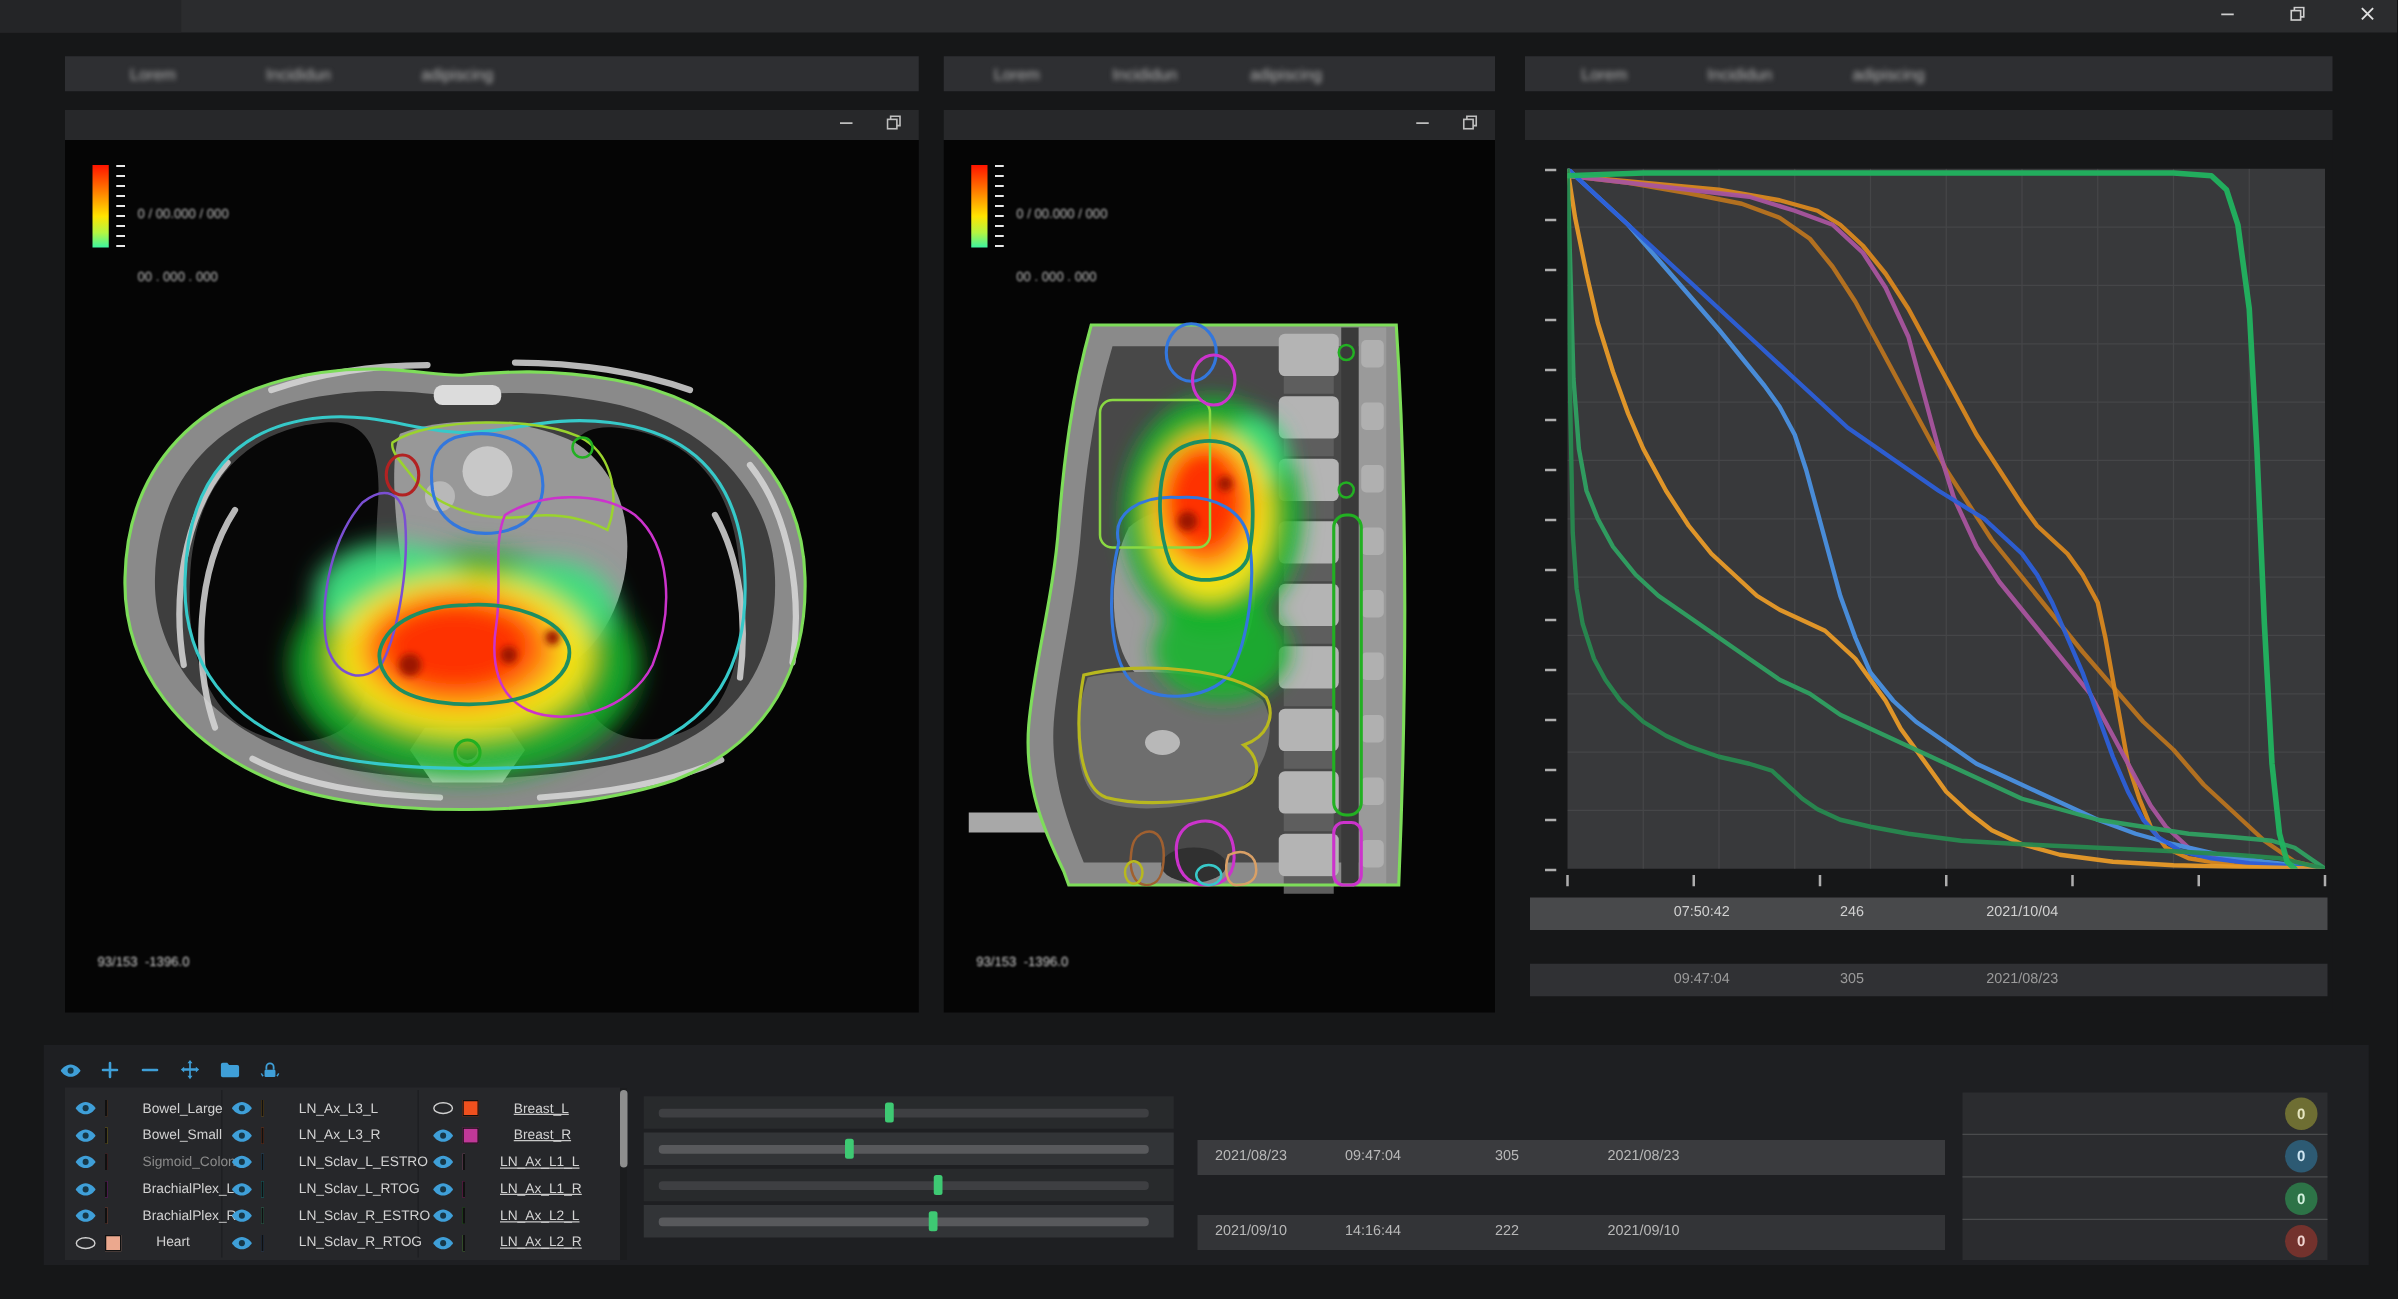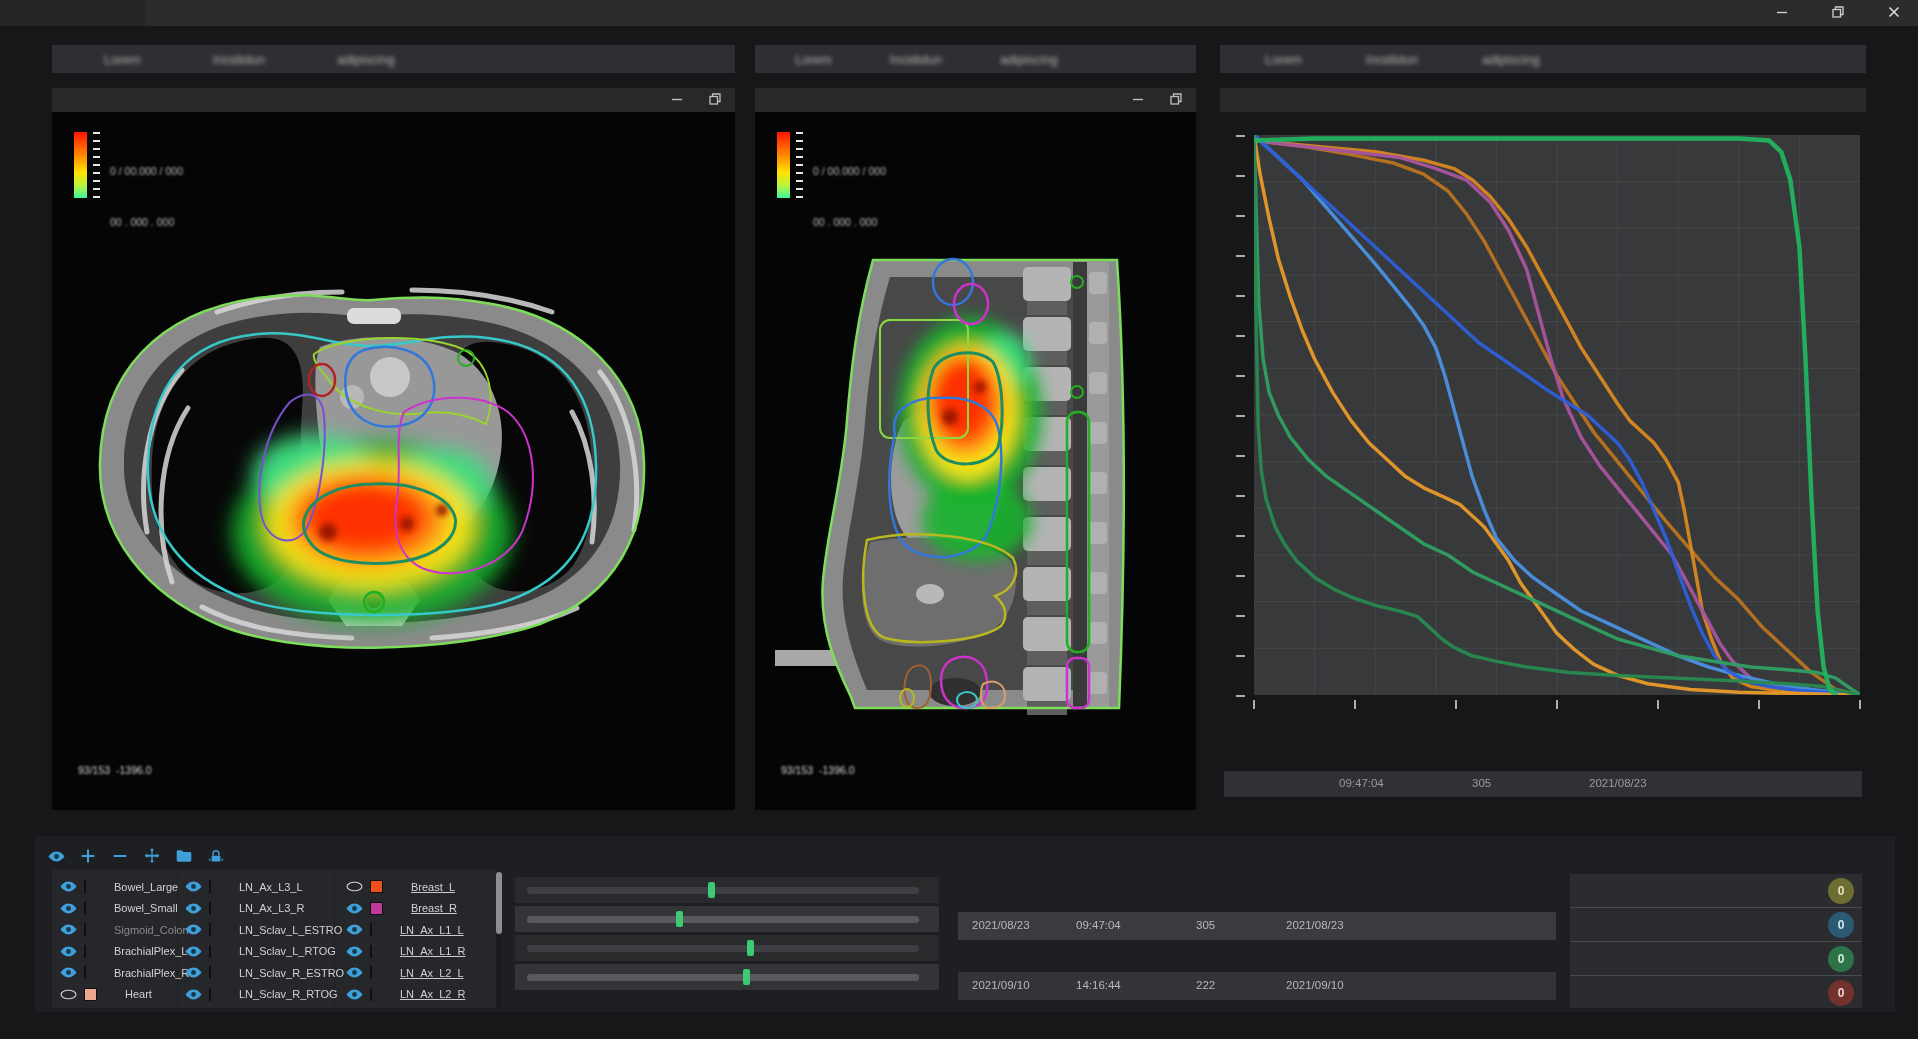--- a/index.html
+++ b/index.html
@@ -346,20 +346,25 @@
     </div>
     <div class="abs" id="dvh-xticks" style="left:33px;top:612px;width:610px;height:10px;">
         <div class="xtick" style="left: 0px;"></div>
         <div class="xtick" style="left: 101px;"></div>
         <div class="xtick" style="left: 202px;"></div>
         <div class="xtick" style="left: 303px;"></div>
         <div class="xtick" style="left: 404px;"></div>
         <div class="xtick" style="left: 505px;"></div>
         <div class="xtick" style="left: 606px;"></div>
       </div>
+    <div class="abs dvh-row" id="dvh-row-0" style="top:630px;background:#48494b;color:#d0d0d0;">
+        <span class="row-cell" style="left: 115px;">07:50:42</span>
+        <span class="row-cell" style="left: 248px;">246</span>
+        <span class="row-cell" style="left: 365px;">2021/10/04</span>
+      </div>
     <div class="abs dvh-row" id="dvh-row-1" style="top:683px;background:#303134;color:#9a9a9a;">
         <span class="row-cell" style="left: 115px;">09:47:04</span>
         <span class="row-cell" style="left: 248px;">305</span>
         <span class="row-cell" style="left: 365px;">2021/08/23</span>
       </div>
   </div>
 
   <div class="abs bottom-panel"></div>
   <div id="toolbar">
       <div class="abs tbicon" style="left: 44px;">

